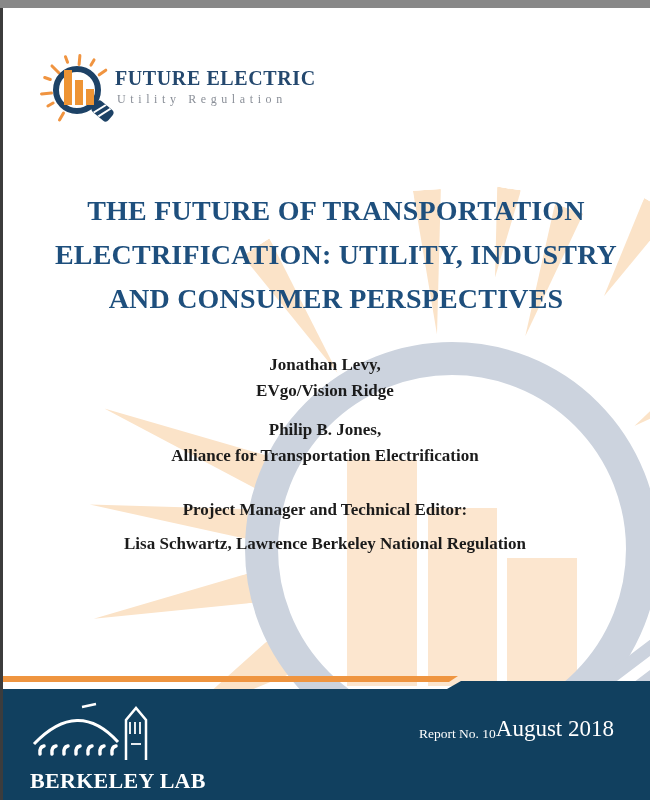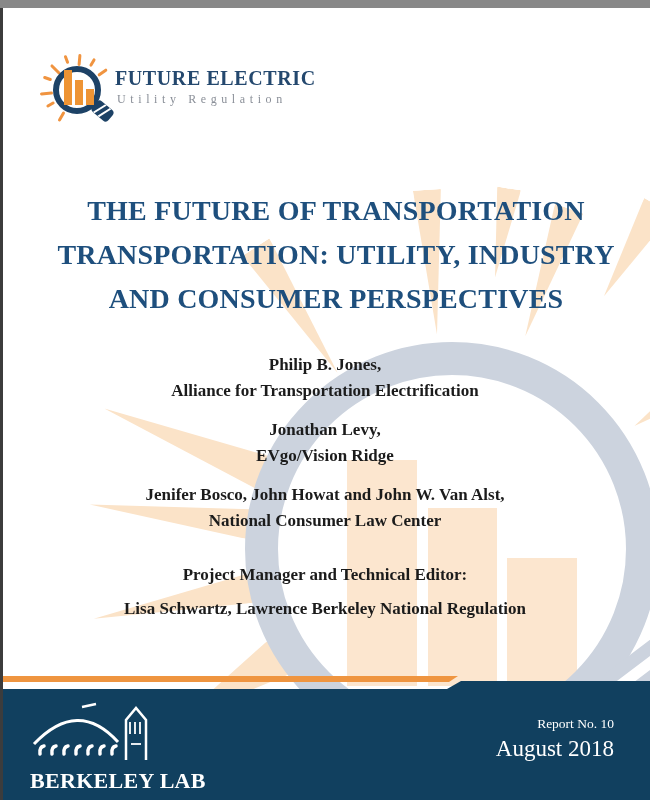--- a/index.html
+++ b/index.html
@@ -48,21 +48,21 @@
   .editor-person { margin-top:8px; }
 
   
   .footer-navy { position:absolute; left:0; top:672px; width:650px; height:128px; background:#11405f; z-index:10;
                  clip-path:polygon(0 9px, 447px 9px, 461px 1px, 650px 1px, 650px 128px, 0 128px); }
   .footer-orange { position:absolute; left:0; top:668px; width:458px; height:6px; background:#ef9540; z-index:11;
                    clip-path:polygon(0 0, 100% 0, calc(100% - 9px) 100%, 0 100%); }
   .lab { position:absolute; left:30px; top:694px; z-index:12; }
   .lab-name { color:#ffffff; font-weight:bold; font-size:22px; letter-spacing:0.3px; margin-top:2px; }
   .report-meta { position:absolute; right:36px; top:706px; z-index:12; display:flex;
-                 flex-direction:column; align-items:flex-end; color:#ffffff; }
+                 flex-direction:row; align-items:flex-end; color:#ffffff; }
   .report-no { font-size:13.5px; line-height:20px; }
   .report-date { font-size:23px; line-height:30px; }
 </style>
 </head>
 <body>
 
 <div class="page">
 
   <div class="wm">
 
@@ -129,36 +129,32 @@
           <i style="left:6px"></i>
           <i style="left:12px"></i>
         </div>
     </div>
     <div class="brand-name">FUTURE ELECTRIC</div>
     <div class="brand-tag">Utility Regulation</div>
   </div>
 
   <div class="title">
     <div>THE FUTURE OF TRANSPORTATION</div>
-    <div>TRANSPORTATION: UTILITY, INDUSTRY</div>
+    <div>ELECTRIFICATION: UTILITY, INDUSTRY</div>
     <div>AND CONSUMER PERSPECTIVES</div>
   </div>
 
   <div class="people">
     <div class="author-group">
-      <div>Philip B. Jones,</div>
-      <div>Alliance for Transportation Electrification</div>
-    </div>
-    <div class="author-group">
       <div>Jonathan Levy,</div>
       <div>EVgo/Vision Ridge</div>
     </div>
     <div class="author-group">
-      <div>Jenifer Bosco, John Howat and John W. Van Alst,</div>
-      <div>National Consumer Law Center</div>
+      <div>Philip B. Jones,</div>
+      <div>Alliance for Transportation Electrification</div>
     </div>
     <div class="editor-role">Project Manager and Technical Editor:</div>
     <div class="editor-person">Lisa Schwartz, Lawrence Berkeley National Regulation</div>
   </div>
 
   <div class="footer-navy"></div>
   <div class="footer-orange"></div>
 
   <div class="lab">
     <svg width="132" height="60" viewBox="0 0 132 60">

